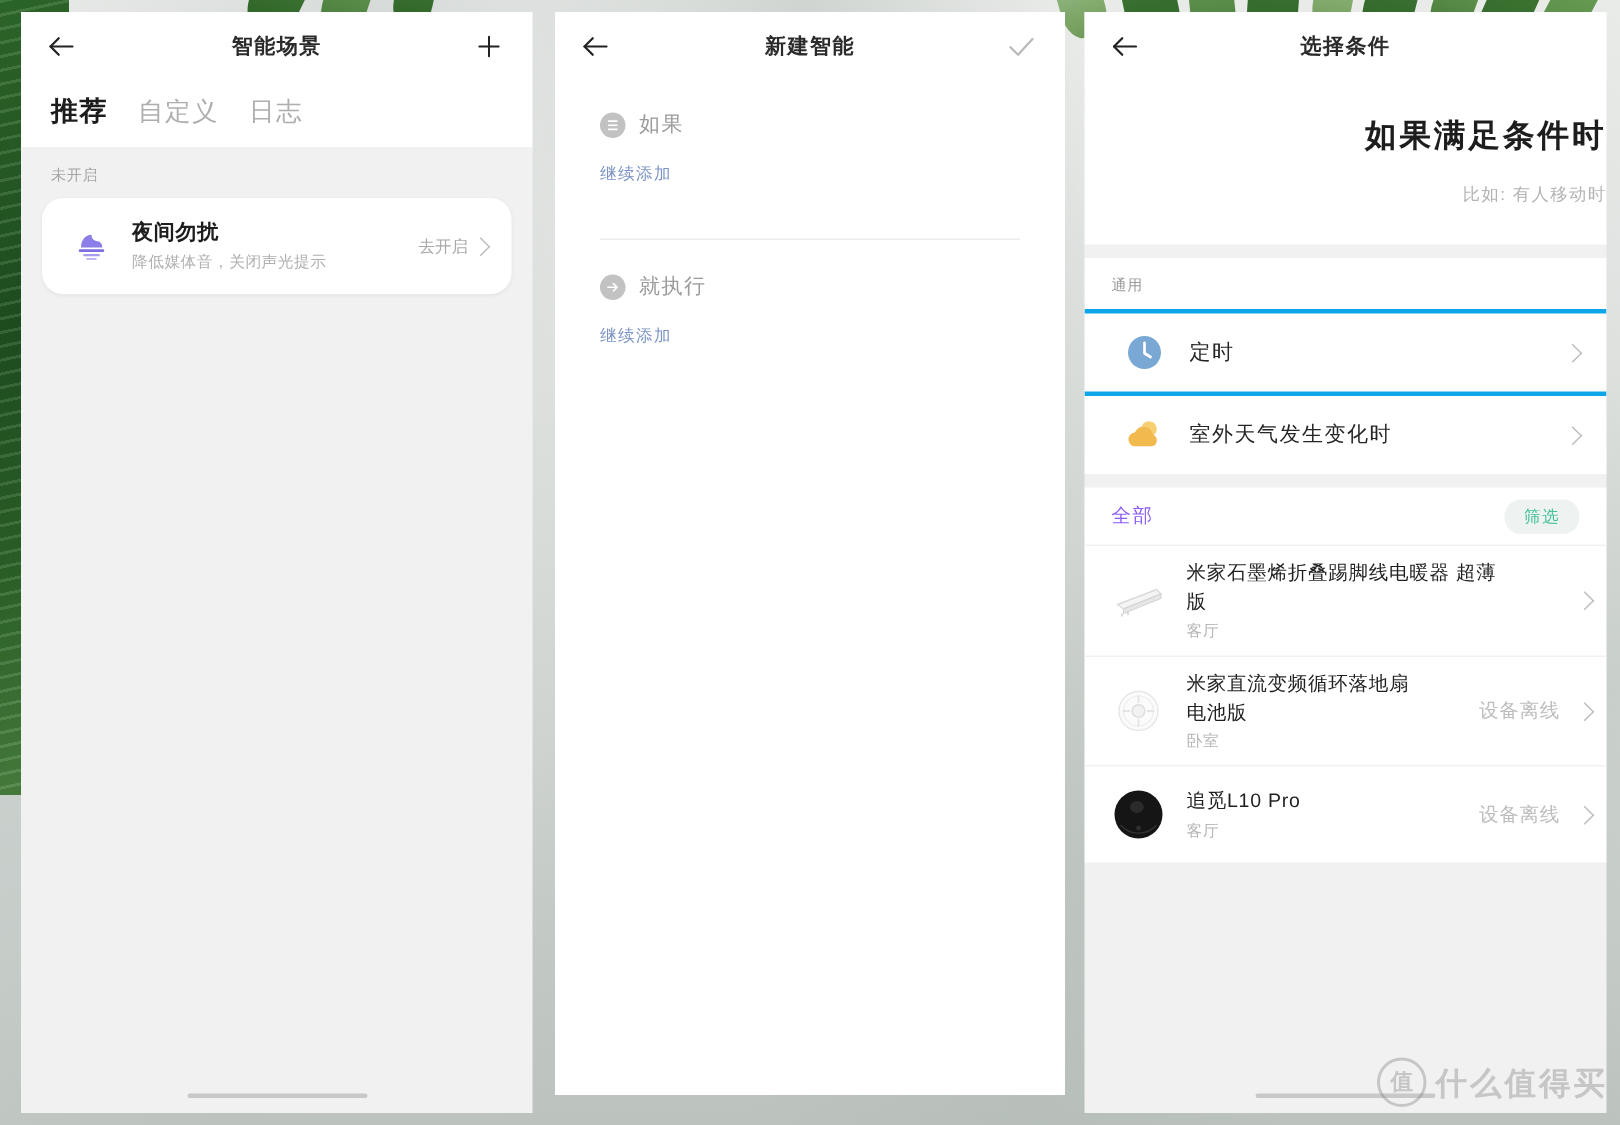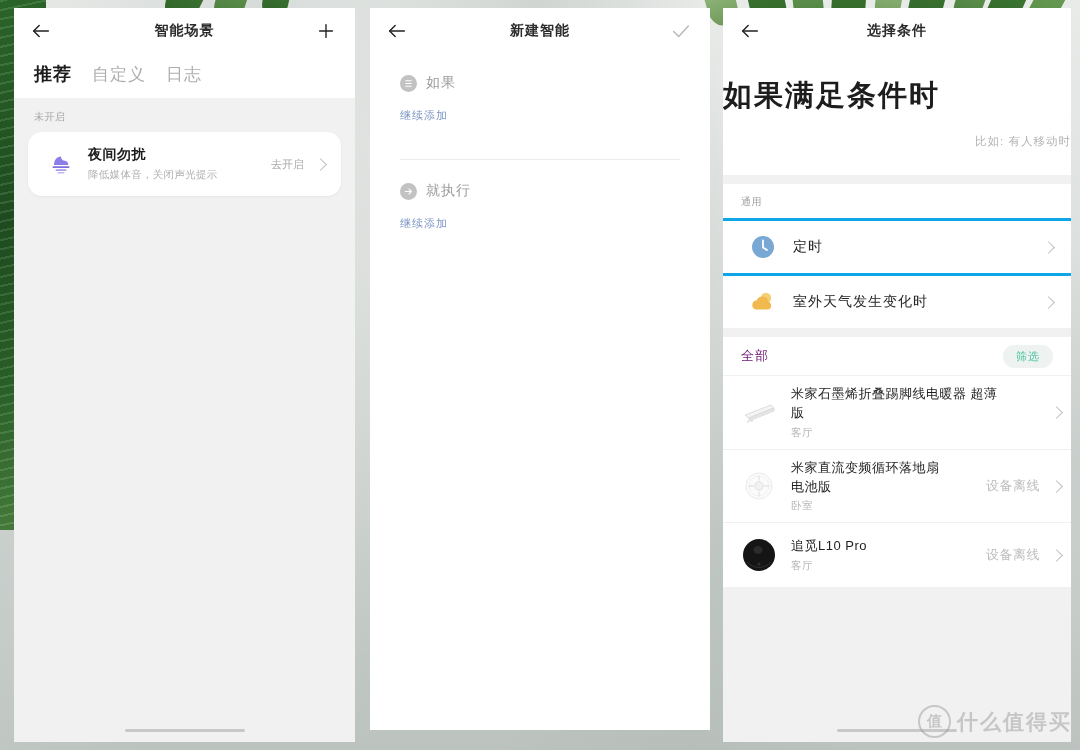--- a/index.html
+++ b/index.html
@@ -51,46 +51,46 @@
   #p1 .grouplbl{font-size:10px;color:#a6a6a6;padding:12px 20px 8px;letter-spacing:.5px;}
   #p1 .card{
     margin:0 14px;background:#fff;border-radius:14px;
     display:flex;align-items:center;padding:14px 12px;
     box-shadow:0 1px 3px rgba(0,0,0,.05);
   }
   #p1 .card .ico{width:42px;display:flex;justify-content:center;}
   #p1 .card .txt{flex:1;padding-left:6px;}
   #p1 .card .t1{font-size:14px;font-weight:700;color:#1d1d1d;letter-spacing:.5px;}
   #p1 .card .t2{font-size:10.5px;color:#b0b0b0;margin-top:4px;letter-spacing:.3px;}
-  #p1 .card .act{display:flex;align-items:center;gap:12px;font-size:11px;color:#a9a9a9;padding-right:4px;}
+  #p1 .card .act{display:flex;align-items:center;gap:4px;font-size:11px;color:#a9a9a9;padding-right:4px;}
 
   
   #p2{left:370px;top:8px;width:340px;height:722px;background:#fff;}
   #p2 .row-head{display:flex;align-items:center;gap:9px;padding:20px 30px 0;}
   #p2 .badge{width:17px;height:17px;border-radius:50%;background:#c2c2c2;display:flex;align-items:center;justify-content:center;}
   #p2 .row-head span.lab{font-size:14px;color:#9b9b9b;letter-spacing:1px;}
   #p2 .addlink{padding:16px 30px 0;font-size:11px;color:#7c94c4;letter-spacing:1px;cursor:pointer;}
   #p2 .divider{height:1px;background:#ececec;margin:36px 30px 0;}
   #p2 .footer{position:absolute;left:0;right:0;bottom:20px;}
   #p2 .footer .frow{display:flex;align-items:center;padding:0 30px;height:38px;}
   #p2 .footer .fl{flex:1;font-size:13px;color:#555;letter-spacing:1px;}
   #p2 .footer .fv{font-size:12px;color:#6e6e6e;margin-right:14px;letter-spacing:1px;}
 
   
   #p3{left:723px;top:8px;width:348px;height:734px;background:#f1f1f1;}
   #p3 .hero{background:#fff;padding:0 0 26px;}
-  #p3 .hero h1{margin:22px 0 0;text-align:left;font-size:29px;font-weight:700;color:#1d1d1d;letter-spacing:2px;}
+  #p3 .hero h1{margin:22px 0 0;text-align:right;font-size:21px;font-weight:700;color:#1d1d1d;letter-spacing:2px;}
   #p3 .hero p{margin:18px 0 0;text-align:right;font-size:11.5px;color:#b3b3b3;letter-spacing:1px;}
   #p3 .sec{background:#fff;margin-top:9px;}
   #p3 .sec .seclbl{font-size:10px;color:#9c9c9c;padding:11px 18px 9px;letter-spacing:.5px;}
   #p3 .itm{display:flex;align-items:center;padding:0 18px;height:52px;border-top:3px solid #0ea5e9;cursor:pointer;}
   #p3 .itm .ic{width:44px;display:flex;justify-content:center;align-items:center;}
   #p3 .itm .nm{flex:1;font-size:14px;color:#262626;padding-left:8px;letter-spacing:1px;}
   #p3 .allrow{display:flex;align-items:center;padding:0 18px;height:38px;}
-  #p3 .allrow .al{flex:1;font-size:13px;color:#701a75;letter-spacing:1px;}
+  #p3 .allrow .al{flex:1;font-size:13px;color:#8b5cf6;letter-spacing:1px;}
   #p3 .pill{background:#eef3f1;color:#43c09a;font-size:11px;padding:4px 13px;border-radius:11px;letter-spacing:1px;cursor:pointer;}
   #p3 .dev{display:flex;align-items:center;padding:9px 10px;min-height:46px;border-top:1px solid #f1f1f1;cursor:pointer;}
   #p3 .dev .dic{width:52px;display:flex;justify-content:center;align-items:center;}
   #p3 .dev .dtx{flex:1;padding-left:6px;}
   #p3 .dev .dn{font-size:13px;color:#1f1f1f;line-height:1.45;letter-spacing:.5px;}
   #p3 .dev .dr{font-size:10.5px;color:#b5b5b5;margin-top:3px;letter-spacing:.5px;}
   #p3 .dev .dst{font-size:13px;color:#bdbdbd;margin-right:12px;letter-spacing:.5px;white-space:nowrap;margin-left:40px;}
 
   .homebar{position:absolute;bottom:10px;left:50%;transform:translateX(-50%);width:120px;height:3.5px;border-radius:2px;background:#c8c8c8;}
 

